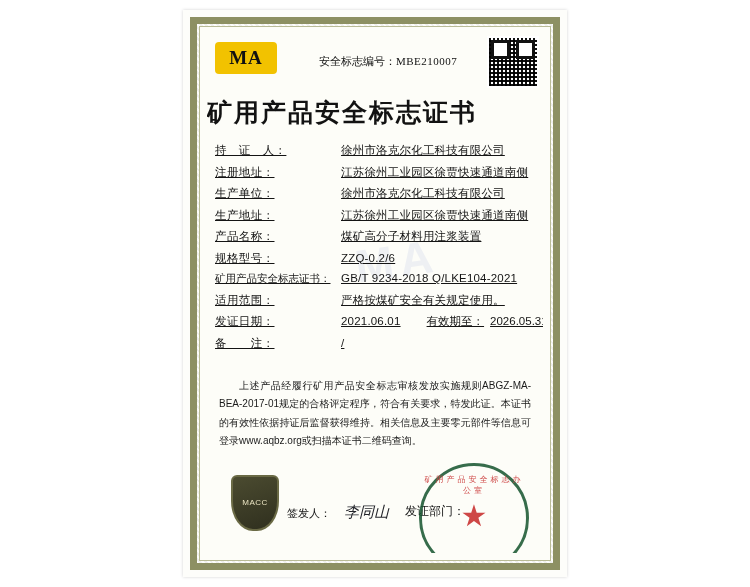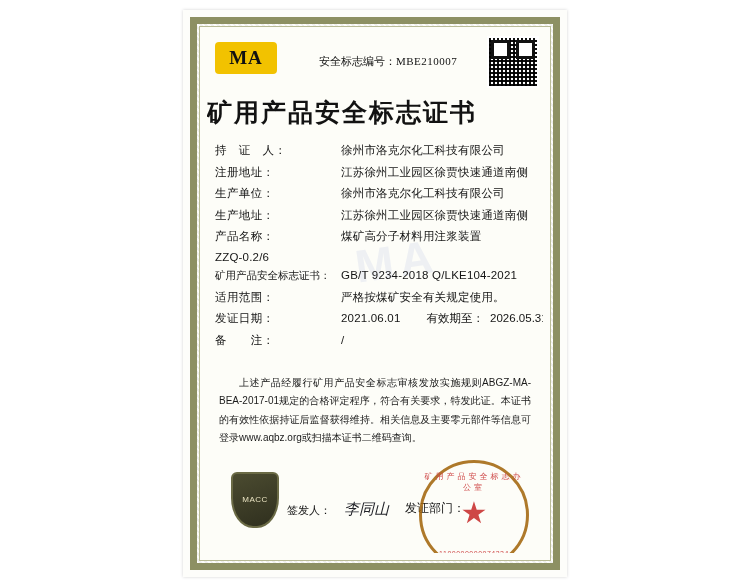--- a/index.html
+++ b/index.html
@@ -142,20 +142,21 @@
   .fields {
     position: relative;
     padding: 0 8px 0 8px;
   }
   .row {
     display: flex;
     align-items: baseline;
     margin-bottom: 6.5px;
     font-size: 11.5px;
     color: #141414;
+    text-decoration: underline;
   }
   .label {
     width: 126px;
     flex: 0 0 126px;
     white-space: nowrap;
     letter-spacing: 0.4px;
   }
   .label.wide {
     width: 126px;
     flex: 0 0 126px;
@@ -237,21 +238,21 @@
     color: #141414;
     white-space: nowrap;
   }
   .red-seal {
     position: absolute;
     right: 14px;
     top: 2px;
     width: 104px;
     height: 104px;
     border-radius: 50%;
-    border: 3px solid #a16207;
+    border: 3px solid #14532d;
     color: #c62828;
     opacity: 0.85;
   }
   .red-seal .star {
     position: absolute;
     left: 50%;
     top: 50%;
     transform: translate(-50%, -58%);
     font-size: 30px;
     line-height: 1;
@@ -312,20 +313,21 @@
         </div>
         <div class="row">
           <div class="label">生产地址：</div>
           <div class="value">江苏徐州工业园区徐贾快速通道南侧</div>
         </div>
         <div class="row">
           <div class="label">产品名称：</div>
           <div class="value">煤矿高分子材料用注浆装置</div>
         </div>
         <div class="row">
+          <div class="label">规格型号：</div>
           <div class="value">ZZQ-0.2/6</div>
         </div>
         <div class="row">
           <div class="label wide">矿用产品安全标志证书：</div>
           <div class="value">GB/T 9234-2018  Q/LKE104-2021</div>
         </div>
         <div class="row">
           <div class="label">适用范围：</div>
           <div class="value">严格按煤矿安全有关规定使用。</div>
         </div>

